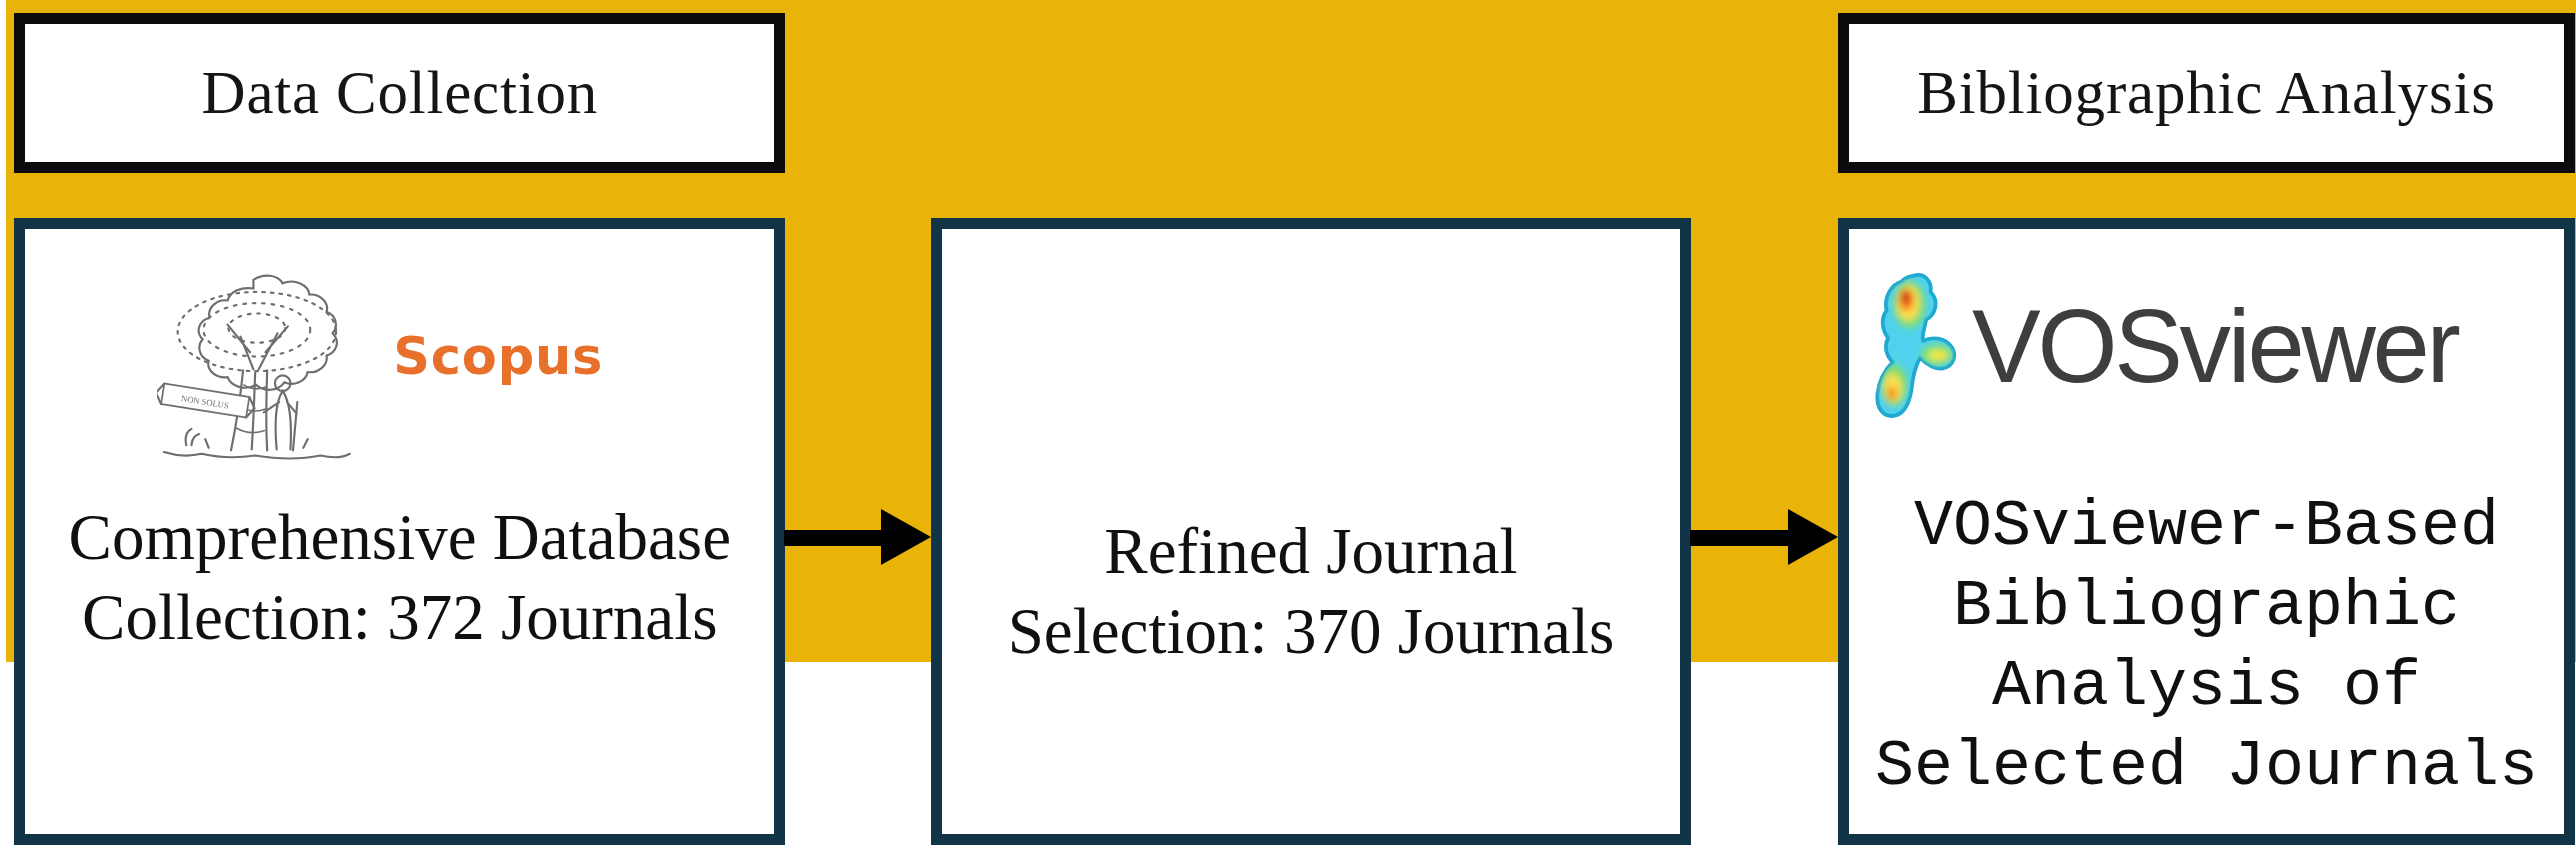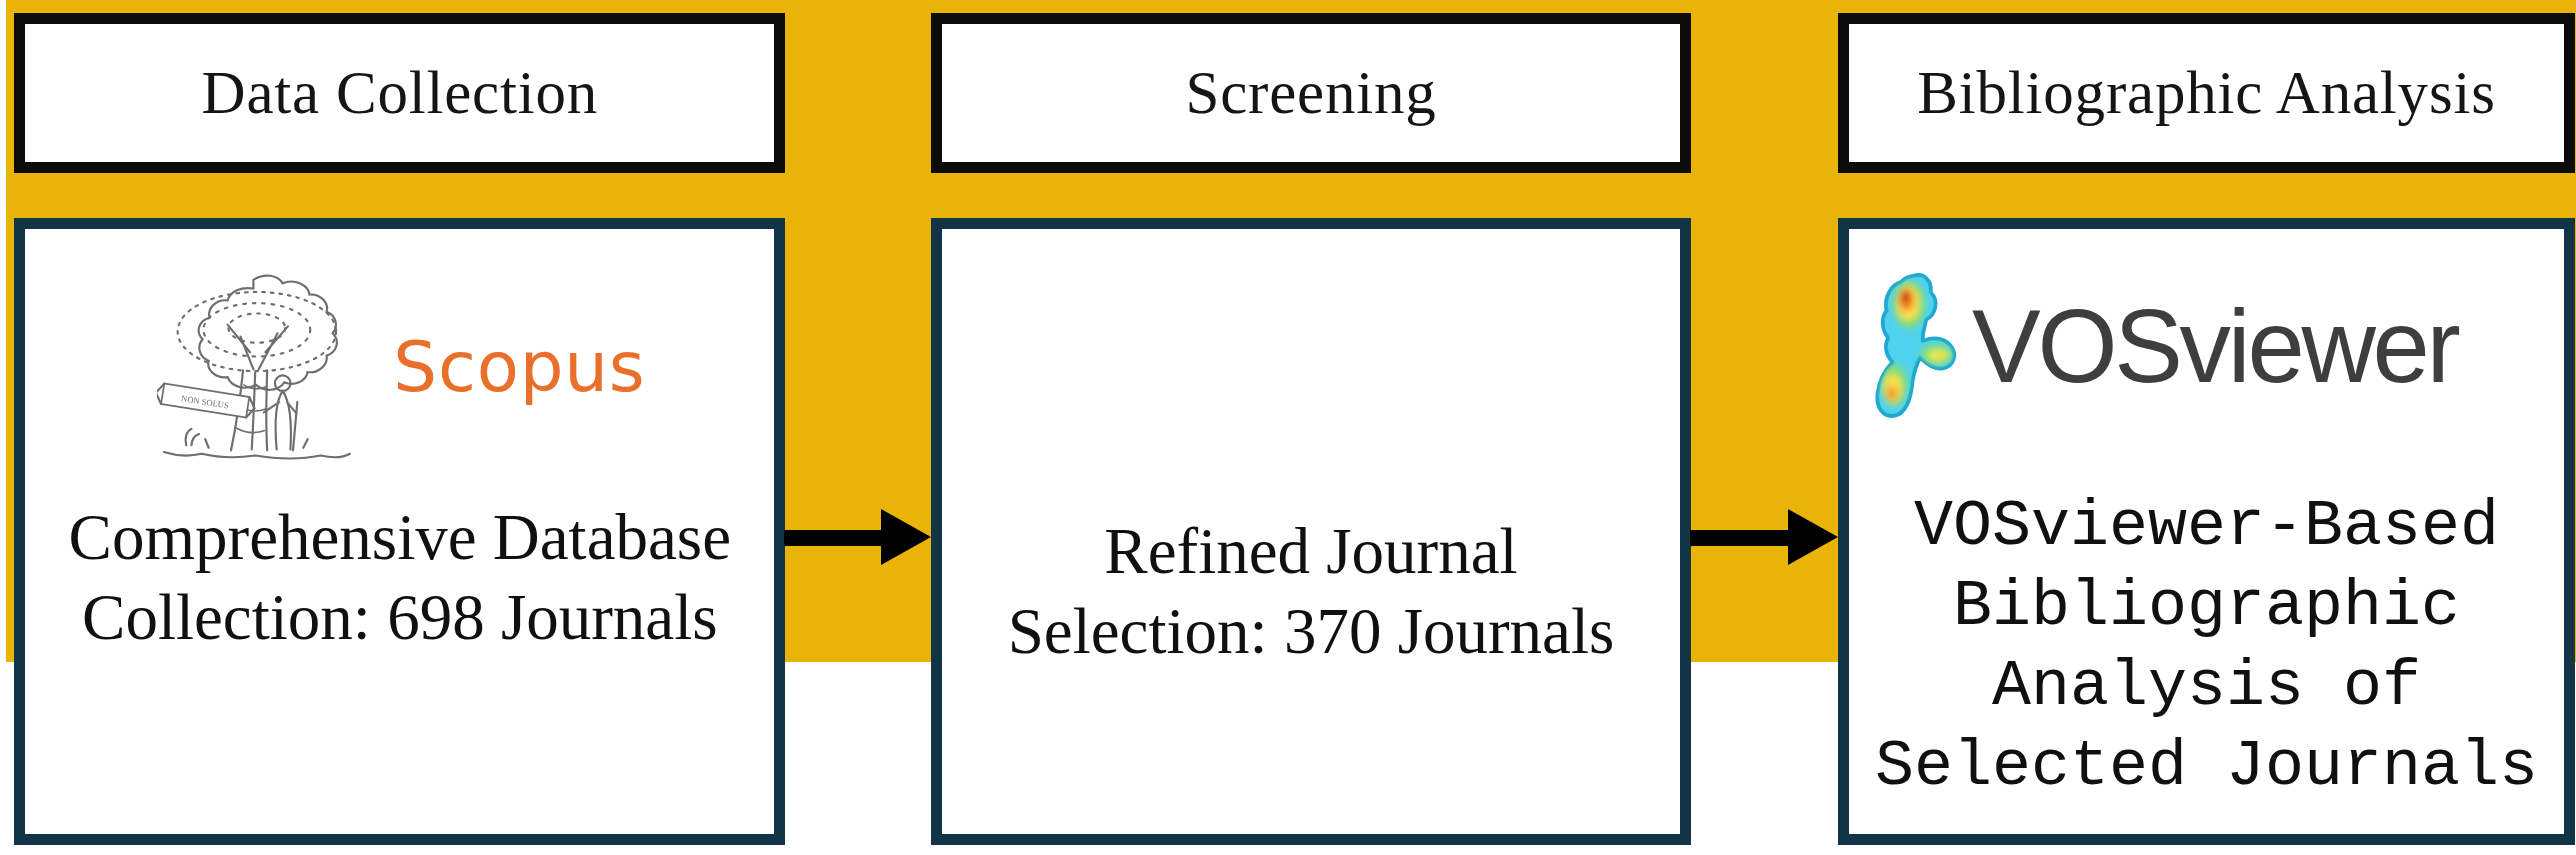--- a/index.html
+++ b/index.html
@@ -25,21 +25,21 @@
 
   .body-text{position:absolute;left:0;right:0;margin:0;text-align:center;
       font-size:65px;line-height:80px;color:#101010;white-space:pre-line;}
   #main1 .body-text{top:268px;}
   #main2 .body-text{top:282px;text-align:center;}
   #main3 .body-text{top:258px;font-family:Liberation Mono, monospace;}
 
   
   .tree-svg{position:absolute;left:132px;top:43px;width:198px;height:200px;}
   .scopus-word{position:absolute;left:368px;top:98px;
-      font-family:"DejaVu Sans", sans-serif;font-size:69px;font-weight:400;
+      font-family:"DejaVu Sans", sans-serif;font-size:51px;font-weight:700;
       color:#E8702A;letter-spacing:0.8px;}
 
   
   .blob-svg{position:absolute;left:22px;top:42px;width:92px;height:152px;}
   .vos-word{position:absolute;left:123px;top:42px;height:152px;
       display:flex;align-items:center;
       font-family:Liberation Sans, sans-serif;font-size:103px;font-weight:400;
       color:#3E3E3E;letter-spacing:-3.3px;}
 
   
@@ -52,23 +52,20 @@
   #arrow1-head{left:875px;}
   #arrow2-head{left:1782px;}
 </style>
 </head>
 <body>
 
 <div class="canvas">
 
   <div class="header-box" id="header1">
     <span>Data Collection</span>
-  </div>
-  <div class="header-box" id="header2">
-    <span>Screening</span>
   </div>
   <div class="header-box" id="header3">
     <span>Bibliographic Analysis</span>
   </div>
 
   <div class="main-box" id="main1">
 
     <svg class="tree-svg" viewBox="0 0 230 230">
       <g stroke="#6e6e6e" fill="none" stroke-width="2.5" stroke-linecap="round">
 
@@ -97,21 +94,21 @@
         </g>
 
         <path d="M8,208 q22,7 44,2 q30,7 62,2 q42,7 76,0 q22,5 34,-2"></path>
         <path d="M34,200 q-3,-14 6,-19 M40,200 q1,-11 9,-13 M60,203 l-4,-10 M170,203 l5,-10"></path>
       </g>
     </svg>
 
     <span class="scopus-word">Scopus</span>
 
     <p class="body-text">Comprehensive Database
-Collection: 698 Journals</p>
+Collection: 372 Journals</p>
   </div>
 
   <div class="main-box" id="main2">
     <p class="body-text">Refined Journal
 Selection: 370 Journals</p>
   </div>
 
   <div class="main-box" id="main3">
 
     <svg class="blob-svg" viewBox="0 0 120 200">

